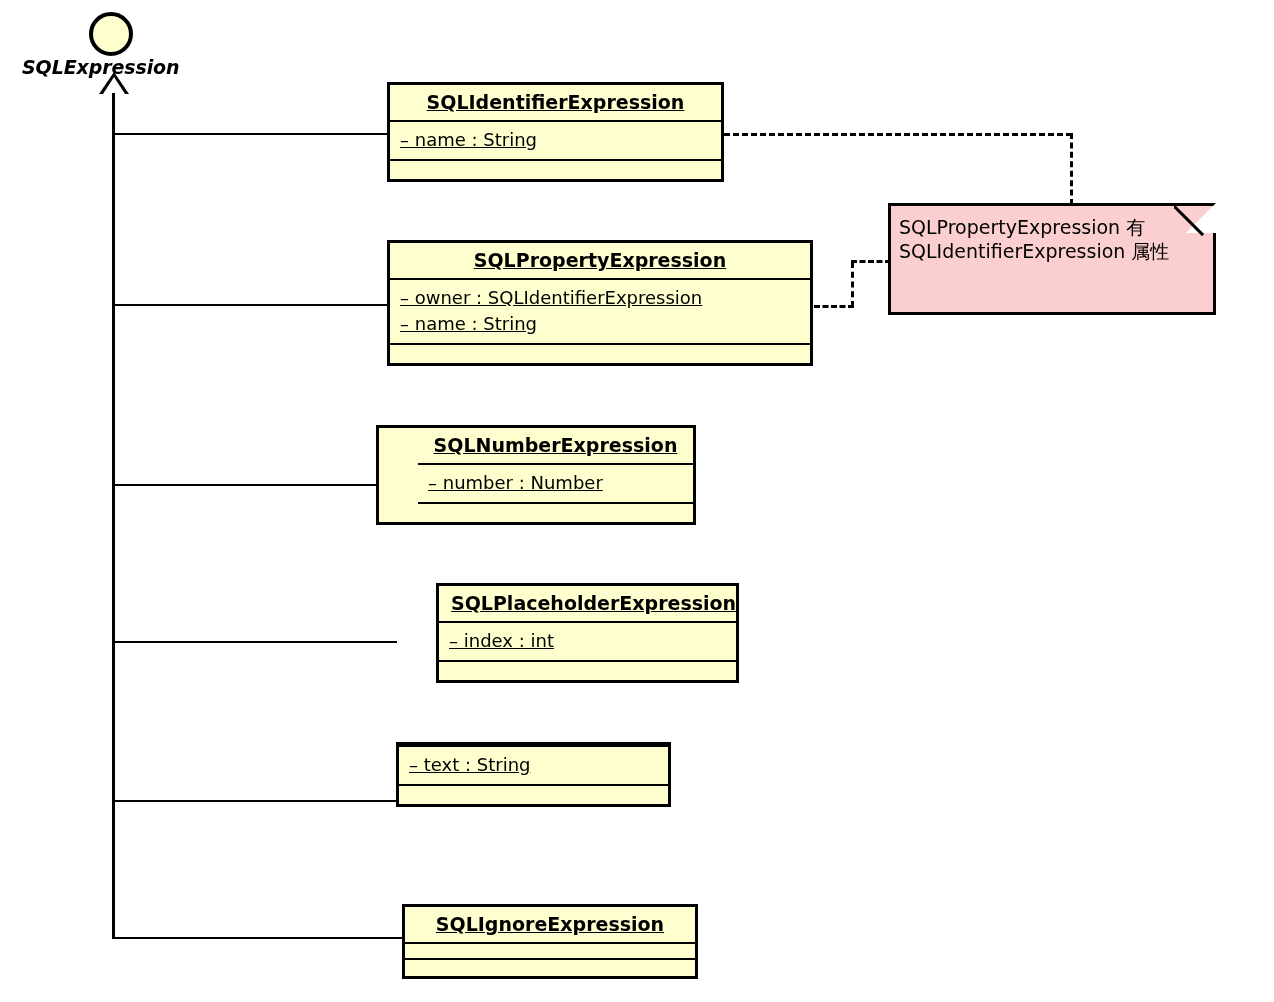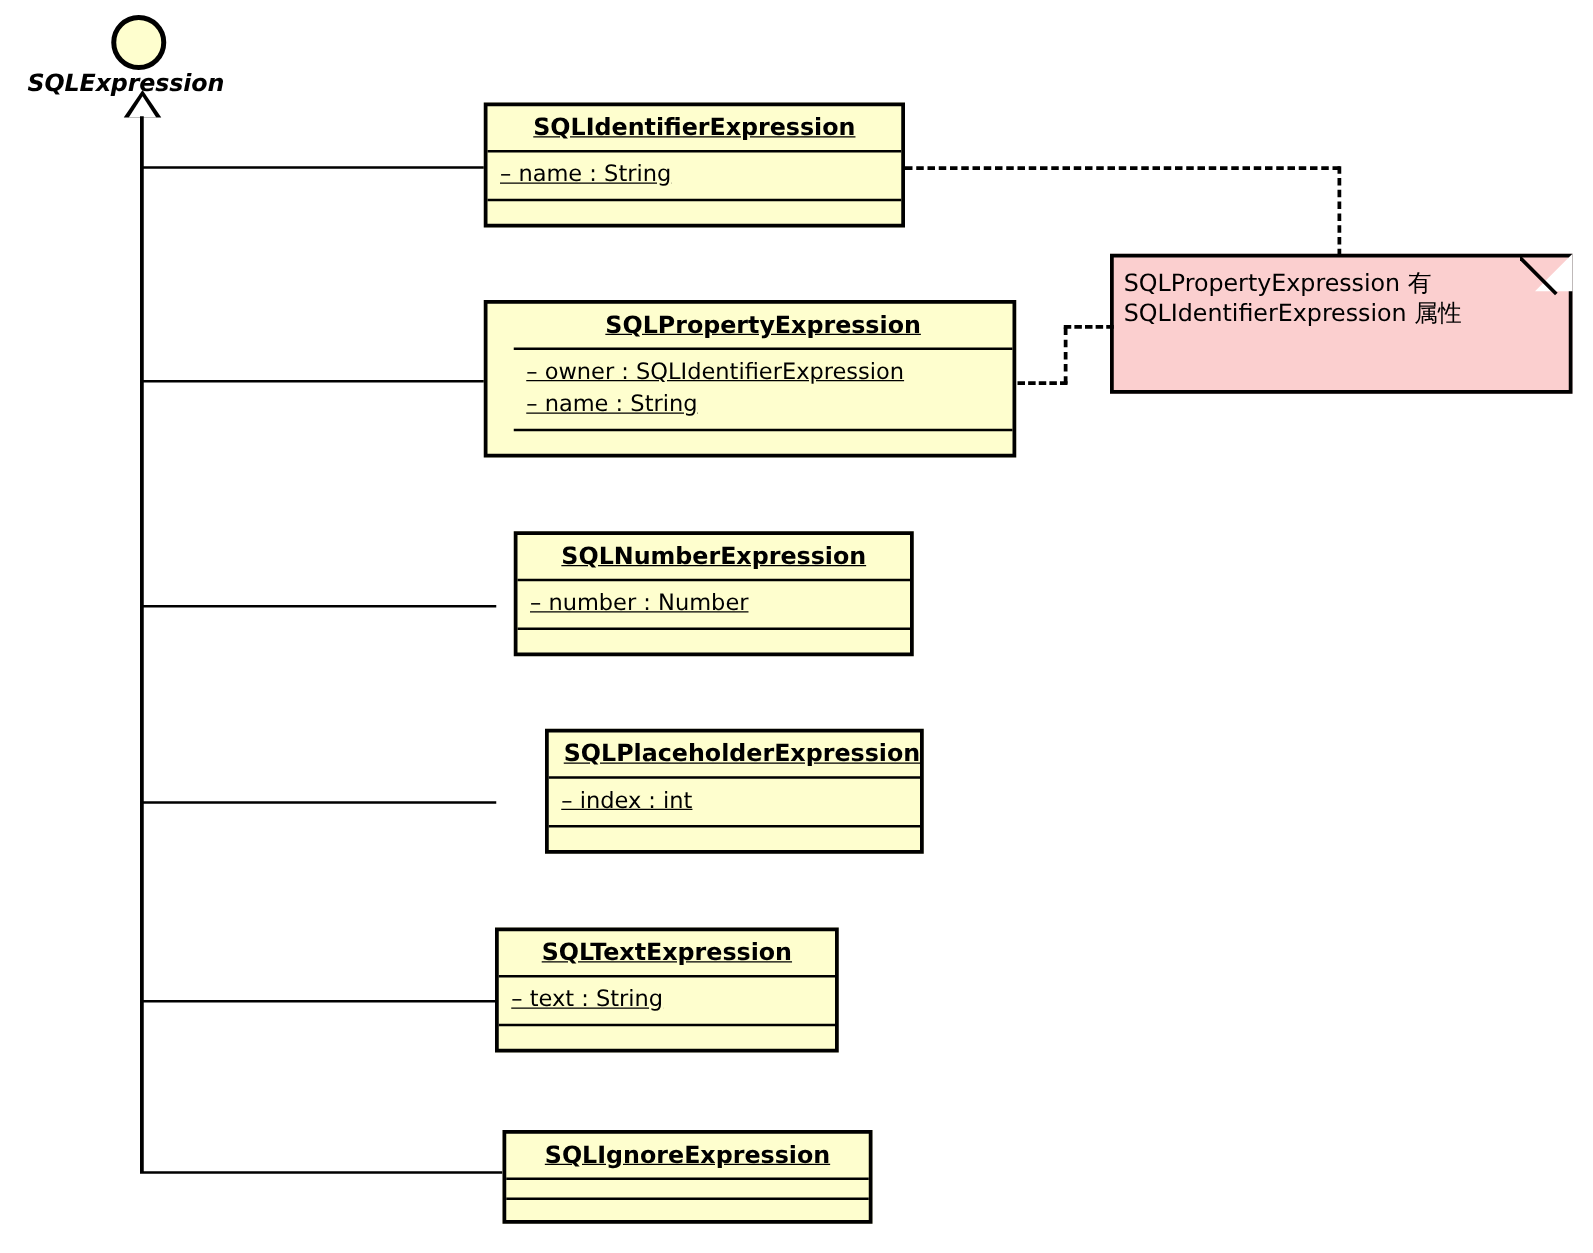--- a/index.html
+++ b/index.html
@@ -172,64 +172,63 @@
   <div class="branch" style="left:112px; top:937px; width:290px;"></div>
 
   <div class="cls" style="left:387px; top:82px; width:337px;">
     <div class="cls-name">SQLIdentifierExpression</div>
     <div class="cls-sep"></div>
     <div class="cls-attrs">– name : String</div>
     <div class="cls-sep"></div>
     <div class="cls-ops"></div>
   </div>
 
-  <div class="cls" style="left:387px; top:240px; width:426px;padding-left:21px;">
+  <div class="cls" style="left:387px; top:240px; width:426px;">
     <div class="cls-name">SQLPropertyExpression</div>
     <div class="cls-sep"></div>
     <div class="cls-attrs">
       <div>– owner : SQLIdentifierExpression</div>
       <div>– name : String</div>
     </div>
     <div class="cls-sep"></div>
     <div class="cls-ops"></div>
   </div>
 
-  <div class="cls" style="left:411px; top:425px; width:320px;">
+  <div class="cls" style="left:376px; top:425px; width:320px;padding-left:39px;">
     <div class="cls-name">SQLNumberExpression</div>
     <div class="cls-sep"></div>
     <div class="cls-attrs">– number : Number</div>
     <div class="cls-sep"></div>
     <div class="cls-ops"></div>
   </div>
 
   <div class="cls" style="left:396px; top:583px; width:303px;margin-left:40px;">
     <div class="cls-name">SQLPlaceholderExpression</div>
     <div class="cls-sep"></div>
     <div class="cls-attrs">– index : int</div>
     <div class="cls-sep"></div>
     <div class="cls-ops"></div>
   </div>
 
   <div class="cls" style="left:396px; top:742px; width:275px;">
-    <div class="cls-name">SQLTextExpression</div>
     <div class="cls-sep"></div>
     <div class="cls-attrs">– text : String</div>
     <div class="cls-sep"></div>
     <div class="cls-ops"></div>
   </div>
 
   <div class="cls" style="left:402px; top:904px; width:296px;">
     <div class="cls-name">SQLIgnoreExpression</div>
     <div class="cls-sep"></div>
     <div class="cls-attrs empty"></div>
     <div class="cls-sep"></div>
     <div class="cls-ops short"></div>
   </div>
 
-  <div class="note" style="left:888px; top:203px; width:370px; height:112px;">
+  <div class="note" style="left:888px; top:203px; width:328px; height:112px;">
     <div class="note-fold"></div>
     <div class="note-fold-edge"></div>
     <div class="note-text" style="padding-bottom:0;">SQLPropertyExpression 有</div>
     <div class="note-text" style="padding-top:0; margin-top:-6px;">SQLIdentifierExpression 属性</div>
   </div>
 
   <div class="dh" style="left:724px; top:133px; width:348px;"></div>
   <div class="dv" style="left:1070px; top:133px; height:72px;"></div>
 
   <div class="dh" style="left:814px; top:305px; width:40px;"></div>

